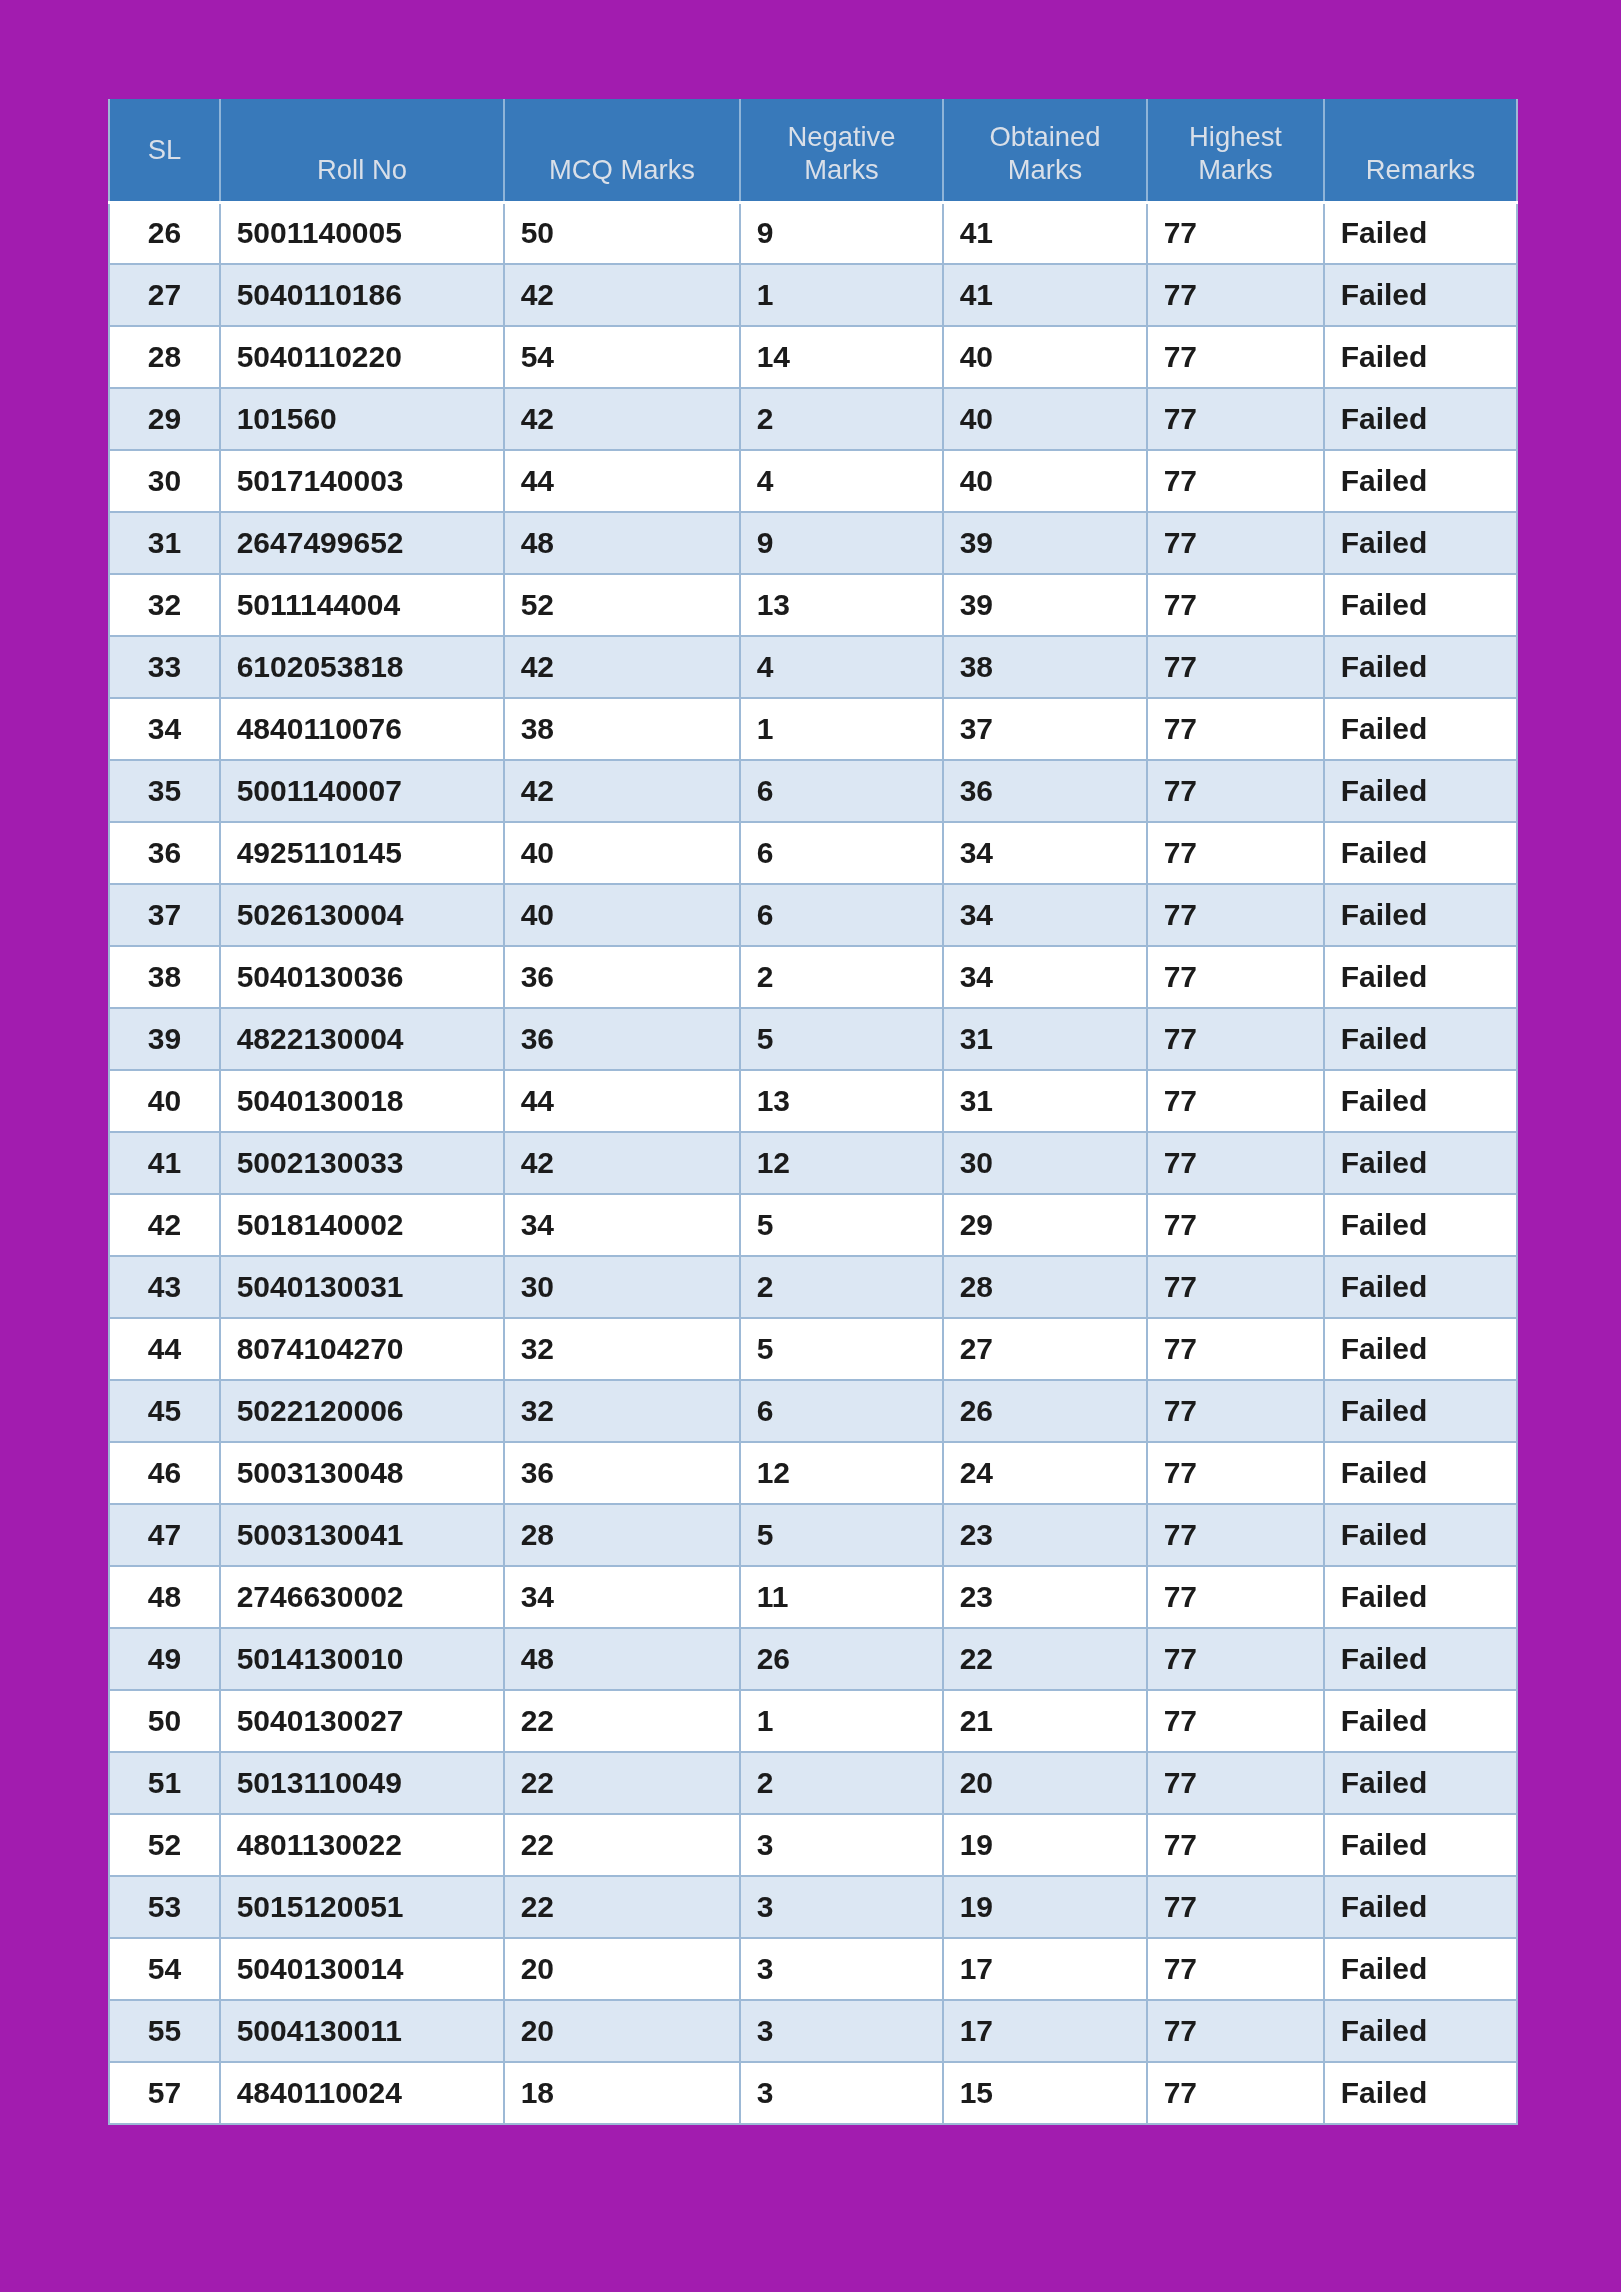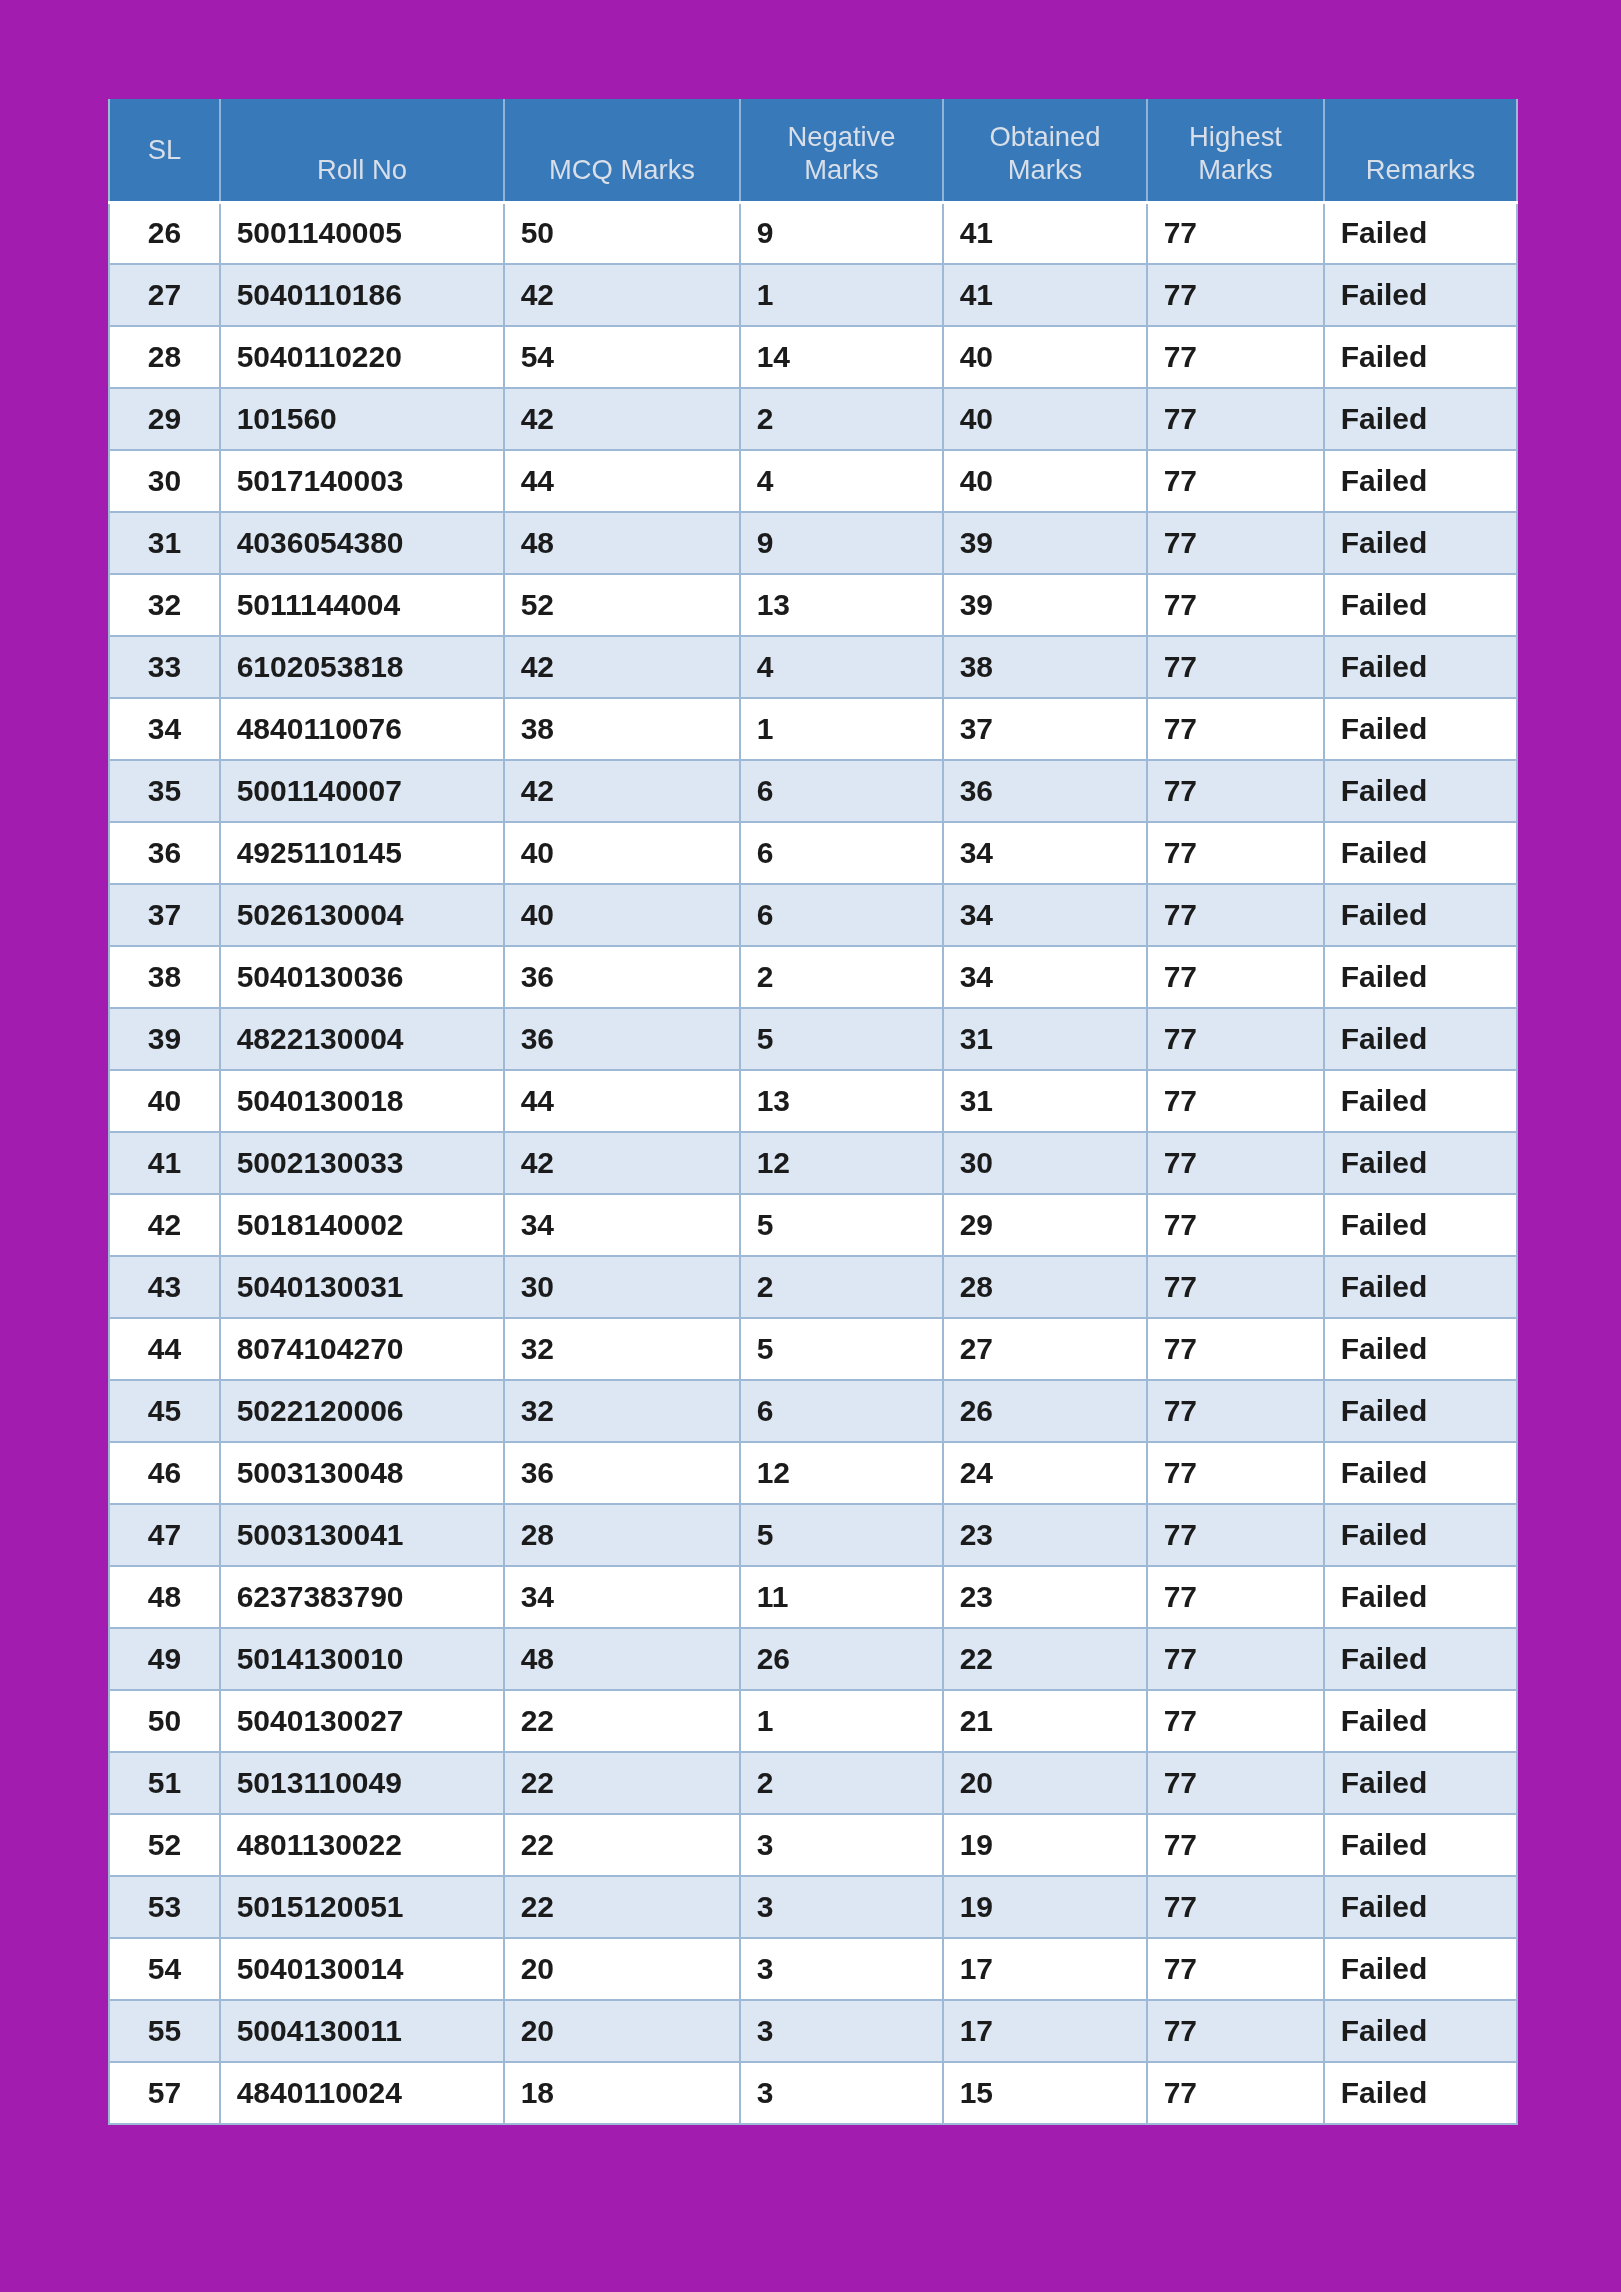--- a/index.html
+++ b/index.html
@@ -130,21 +130,21 @@
           <td class="c-sl">30</td>
           <td class="c-roll_no">5017140003</td>
           <td class="c-mcq_marks">44</td>
           <td class="c-negative_marks">4</td>
           <td class="c-obtained_marks">40</td>
           <td class="c-highest_marks">77</td>
           <td class="c-remarks">Failed</td>
         </tr>
         <tr>
           <td class="c-sl">31</td>
-          <td class="c-roll_no">4036054380</td>
+          <td class="c-roll_no">2647499652</td>
           <td class="c-mcq_marks">48</td>
           <td class="c-negative_marks">9</td>
           <td class="c-obtained_marks">39</td>
           <td class="c-highest_marks">77</td>
           <td class="c-remarks">Failed</td>
         </tr>
         <tr>
           <td class="c-sl">32</td>
           <td class="c-roll_no">5011144004</td>
           <td class="c-mcq_marks">52</td>
@@ -283,21 +283,21 @@
           <td class="c-sl">47</td>
           <td class="c-roll_no">5003130041</td>
           <td class="c-mcq_marks">28</td>
           <td class="c-negative_marks">5</td>
           <td class="c-obtained_marks">23</td>
           <td class="c-highest_marks">77</td>
           <td class="c-remarks">Failed</td>
         </tr>
         <tr>
           <td class="c-sl">48</td>
-          <td class="c-roll_no">6237383790</td>
+          <td class="c-roll_no">2746630002</td>
           <td class="c-mcq_marks">34</td>
           <td class="c-negative_marks">11</td>
           <td class="c-obtained_marks">23</td>
           <td class="c-highest_marks">77</td>
           <td class="c-remarks">Failed</td>
         </tr>
         <tr>
           <td class="c-sl">49</td>
           <td class="c-roll_no">5014130010</td>
           <td class="c-mcq_marks">48</td>

